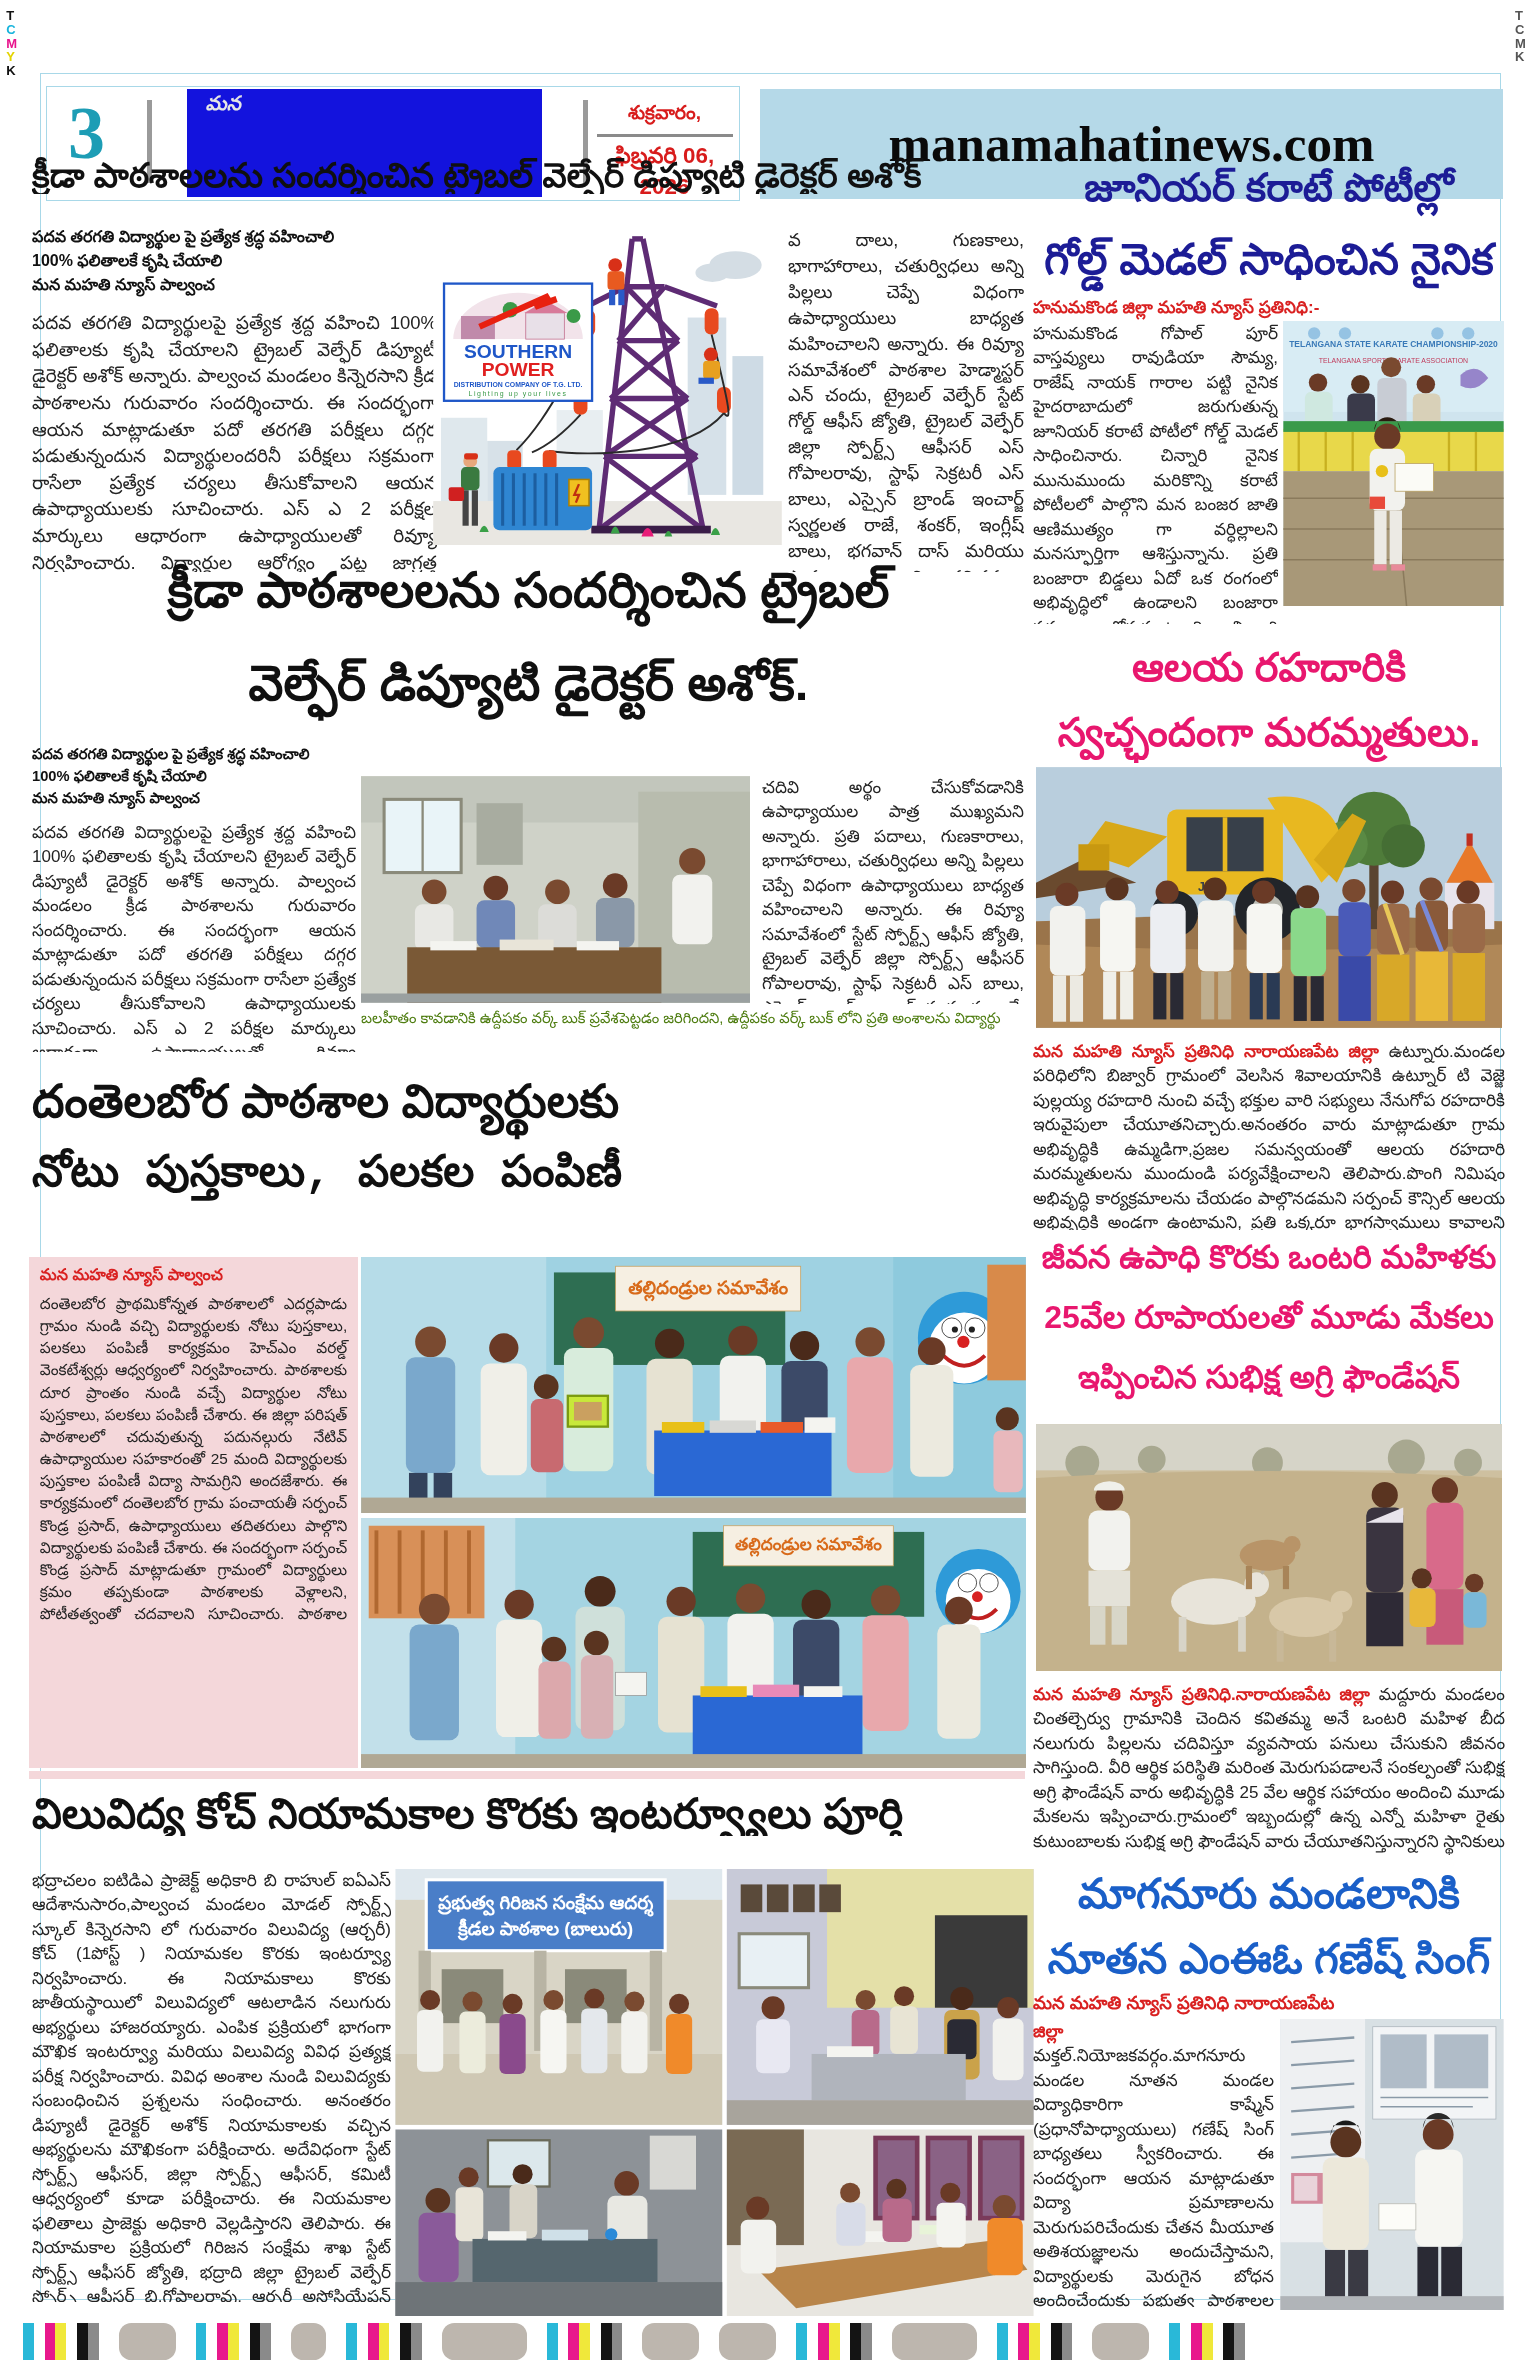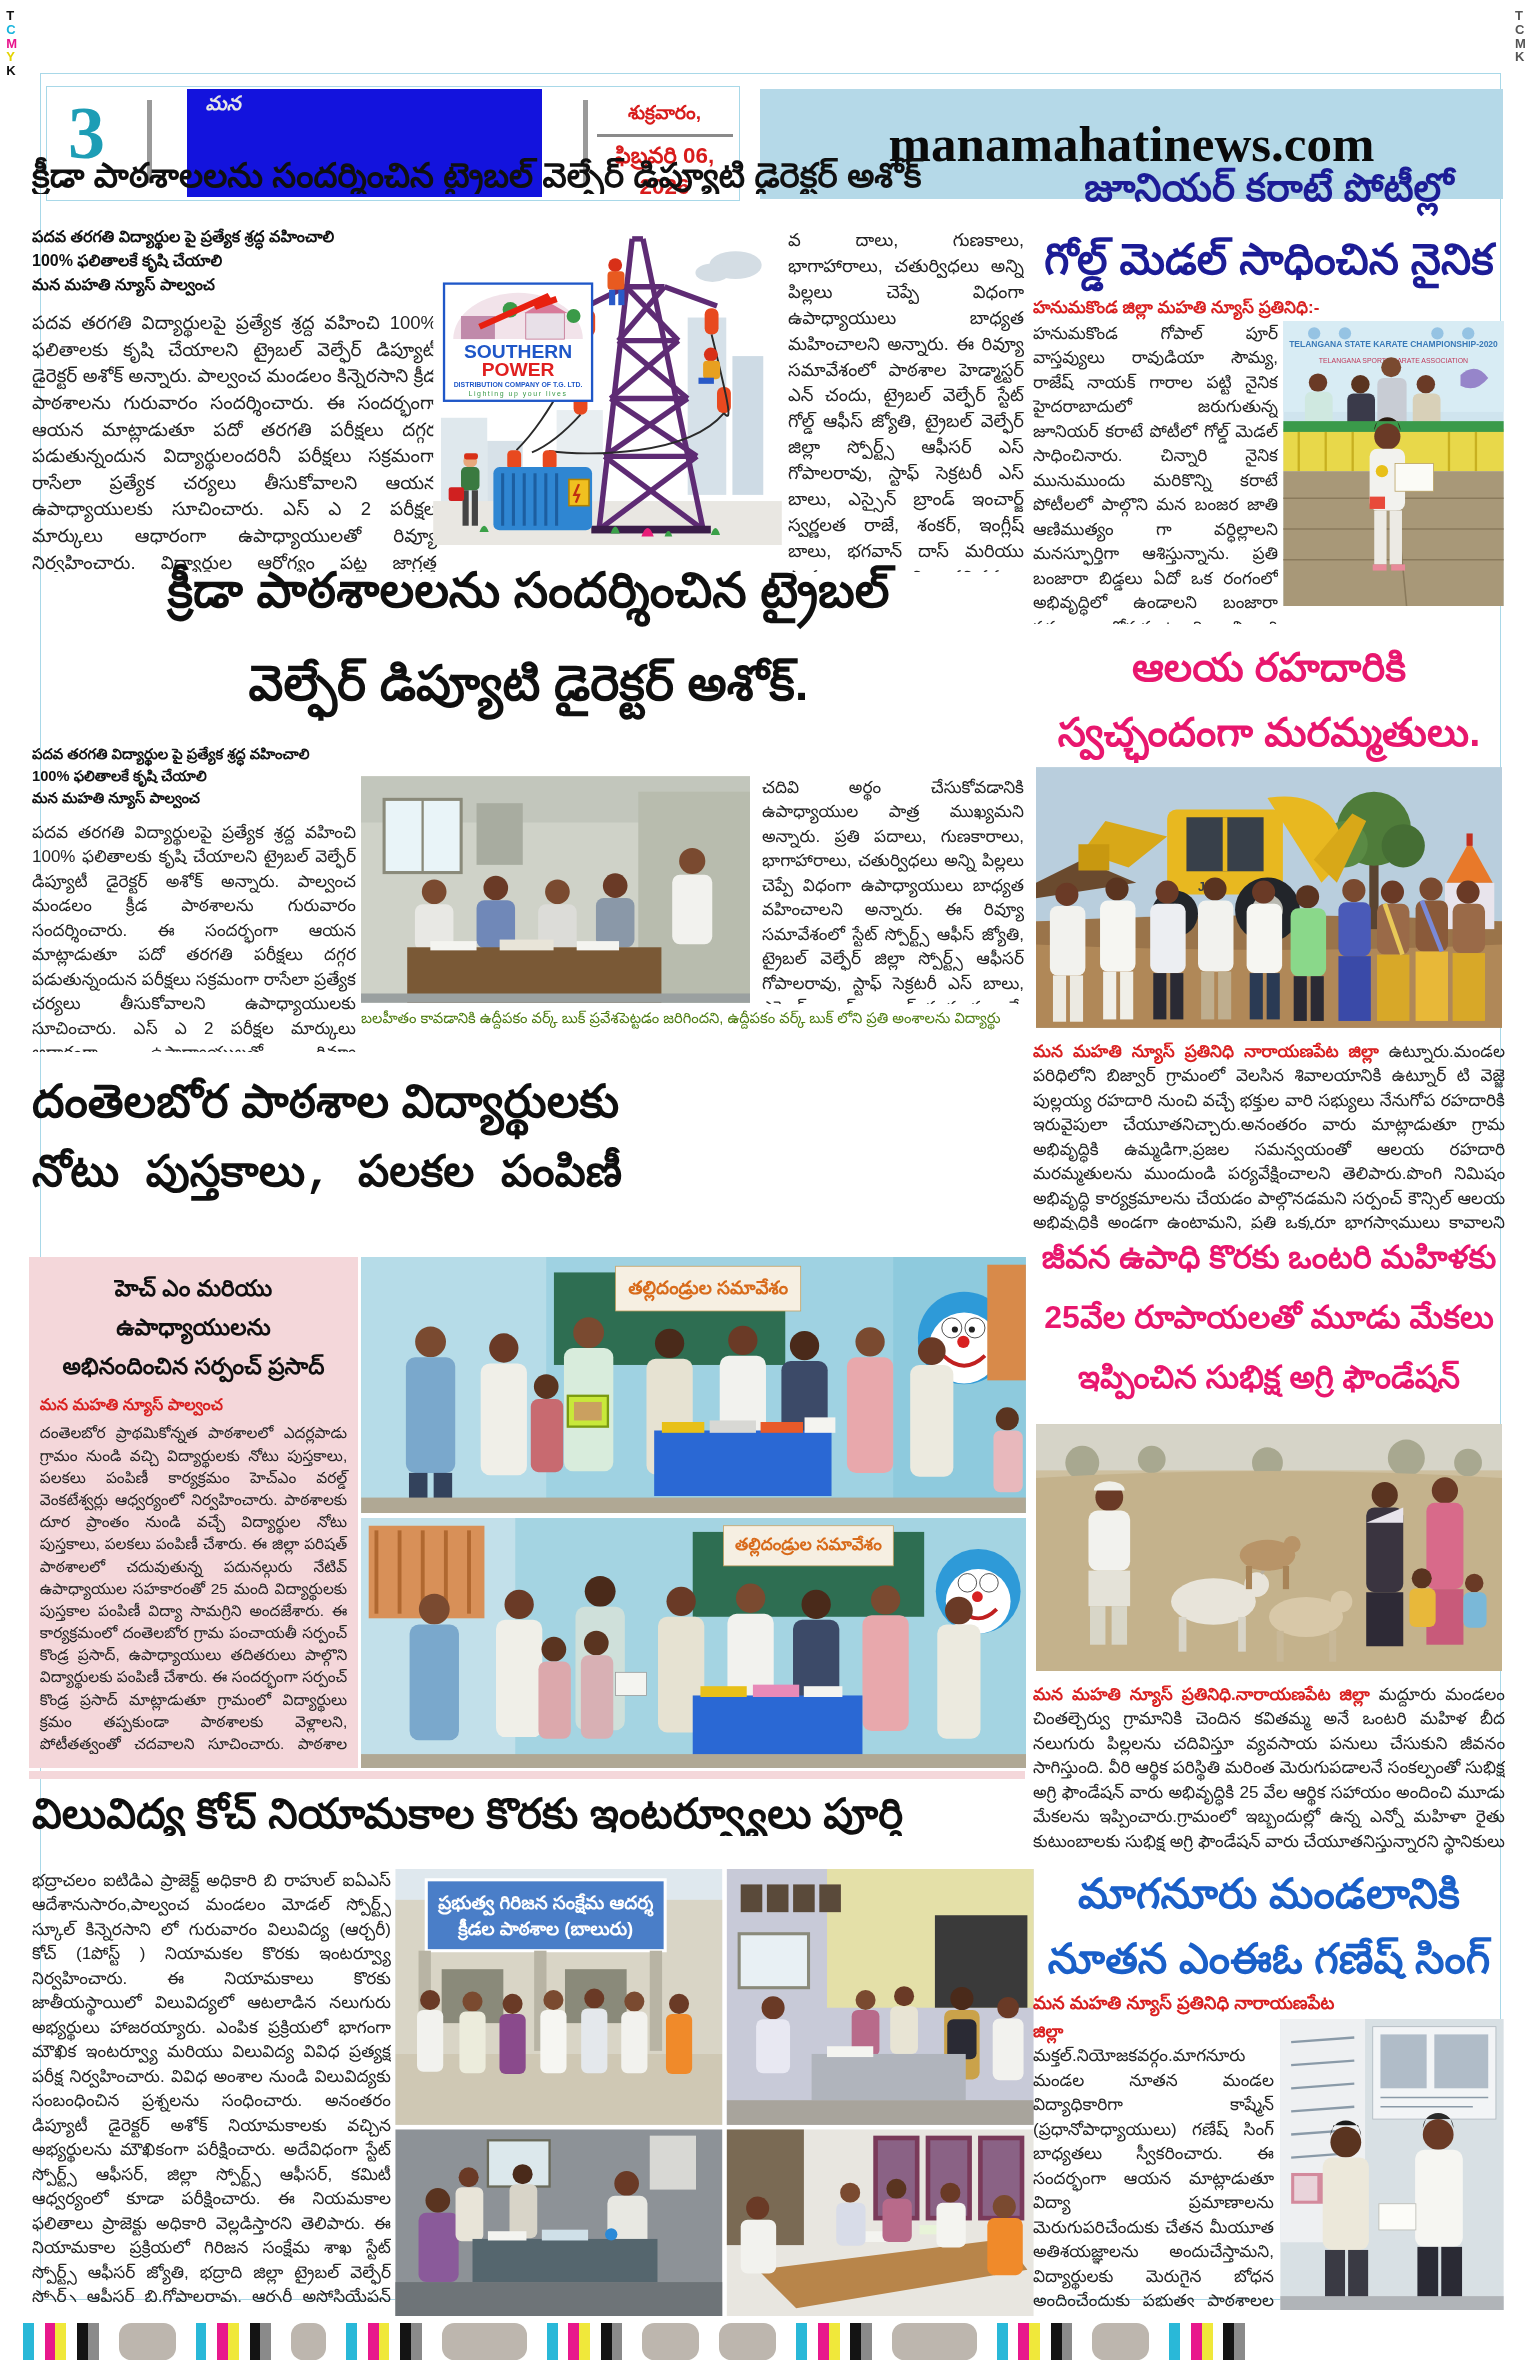--- a/index.html
+++ b/index.html
@@ -209,25 +209,20 @@
     <rect x="280" y="214" width="55" height="12" fill="#f4f4f0"></rect>
   <rect x="0" y="282" width="505" height="12" fill="#9aa0a0"></rect>
 </svg>
 <div class="abs caption" style="left:361px;top:1010px;width:663px;white-space:nowrap;overflow:hidden;">బలహీతం కావడానికి ఉద్దీపకం వర్క్ బుక్ ప్రవేశపెట్టడం జరిగిందని, ఉద్దీపకం వర్క్ బుక్ లోని ప్రతి అంశాలను విద్యార్థు</div>
 <div class="abs body-txt" style="left:762px;top:776px;width:262px;height:228px;font-size:17px;">చదివి అర్థం చేసుకోవడానికి ఉపాధ్యాయుల పాత్ర ముఖ్యమని అన్నారు. ప్రతి పదాలు, గుణకారాలు, భాగాహారాలు, చతుర్విధలు అన్ని పిల్లలు చెప్పే విధంగా ఉపాధ్యాయులు బాధ్యత వహించాలని అన్నారు. ఈ రివ్యూ సమావేశంలో స్టేట్ స్పోర్ట్స్ ఆఫీస్ జ్యోతి, ట్రైబల్ వెల్ఫేర్ జిల్లా స్పోర్ట్స్ ఆఫీసర్ గోపాలరావు, స్టాఫ్ సెక్రటరీ ఎస్ బాలు, ఎస్సైన్ బ్రాండ్ ఇంచార్జ్ స్వర్ణలత రాజే, శంకర్, ఇంగ్లీష్ బాలు, భగవాన్ దాస్ మరియు పాఠశాల సిబ్బంది తదితరులు పాల్గొన్నారు.</div>
 
 <div class="abs headline" style="left:32px;top:1077px;width:956px;font-size:46px;">దంతెలబోర పాఠశాల విద్యార్థులకు</div>
 <div class="abs headline" style="left:32px;top:1151px;width:956px;font-size:44px;font-family:Liberation Mono, monospace;">నోటు పుస్తకాలు, పలకల పంపిణీ</div>
 
 <div class="abs" style="left:29px;top:1257px;width:329px;height:511px;background:#f4d7da;overflow:hidden;">
-  <div class="center" style="padding:12.3px 10.8px 0 10.8px;">
-    <div class="headline" style="font-size:23px;line-height:1.7;">హెచ్ ఎం మరియు</div>
-    <div class="headline" style="font-size:23px;line-height:1.7;">ఉపాధ్యాయులను</div>
-    <div class="headline" style="font-size:23px;line-height:1.7;">అభినందించిన సర్పంచ్ ప్రసాద్</div>
-  </div>
   <div class="red" style="padding:9.3px 10.8px 4.6px 10.8px;font-size:16px;">మన మహతి న్యూస్ పాల్వంచ</div>
   <div class="body-txt" style="padding:0 10.8px;font-size:15.4px;height:332px;">దంతెలబోర ప్రాథమికోన్నత పాఠశాలలో ఎదర్లపాడు గ్రామం నుండి వచ్చి విద్యార్థులకు నోటు పుస్తకాలు, పలకలు పంపిణీ కార్యక్రమం హెచ్ఎం వరల్డ్ వెంకటేశ్వర్లు ఆధ్వర్యంలో నిర్వహించారు. పాఠశాలకు దూర ప్రాంతం నుండి వచ్చే విద్యార్థుల నోటు పుస్తకాలు, పలకలు పంపిణీ చేశారు. ఈ జిల్లా పరిషత్ పాఠశాలలో చదువుతున్న పదునల్గురు నేటివ్ ఉపాధ్యాయుల సహకారంతో 25 మంది విద్యార్థులకు పుస్తకాల పంపిణీ విద్యా సామగ్రిని అందజేశారు. ఈ కార్యక్రమంలో దంతెలబోర గ్రామ పంచాయతీ సర్పంచ్ కొండ్ర ప్రసాద్, ఉపాధ్యాయులు తదితరులు పాల్గొని విద్యార్థులకు పంపిణీ చేశారు. ఈ సందర్భంగా సర్పంచ్ కొండ్ర ప్రసాద్ మాట్లాడుతూ గ్రామంలో విద్యార్థులు క్రమం తప్పకుండా పాఠశాలకు వెళ్లాలని, పోటీతత్వంతో చదవాలని సూచించారు. పాఠశాల అభివృద్ధికి కృషి చేస్తున్న హెచ్ఎం మరియు ఉపాధ్యాయులను అభినందించి, అవసరమైన సహకారం అందించేందుకు సిద్ధంగా ఉన్నానని తెలిపారు. ఉపాధ్యాయులు యాదగిరి, రామశెట్టి, తారు, భీము, మంగీలాల్ తదితరులు పాల్గొన్నారు.</div>
 </div>
 
 <svg class="abs photo" style="left:361px;top:1257px;" width="665" height="256" viewBox="0 0 862 332">
   <rect width="862" height="332" fill="#9fd2e2"></rect>
   <rect x="0" y="0" width="240" height="332" fill="#b6dce8"></rect>
   <rect x="690" y="0" width="172" height="332" fill="#8ecadd"></rect>
   <rect x="250" y="20" width="300" height="120" fill="#2e6e52"></rect>
   <rect x="330" y="12" width="240" height="58" fill="#f6efe2" stroke="#c8a060"></rect>

